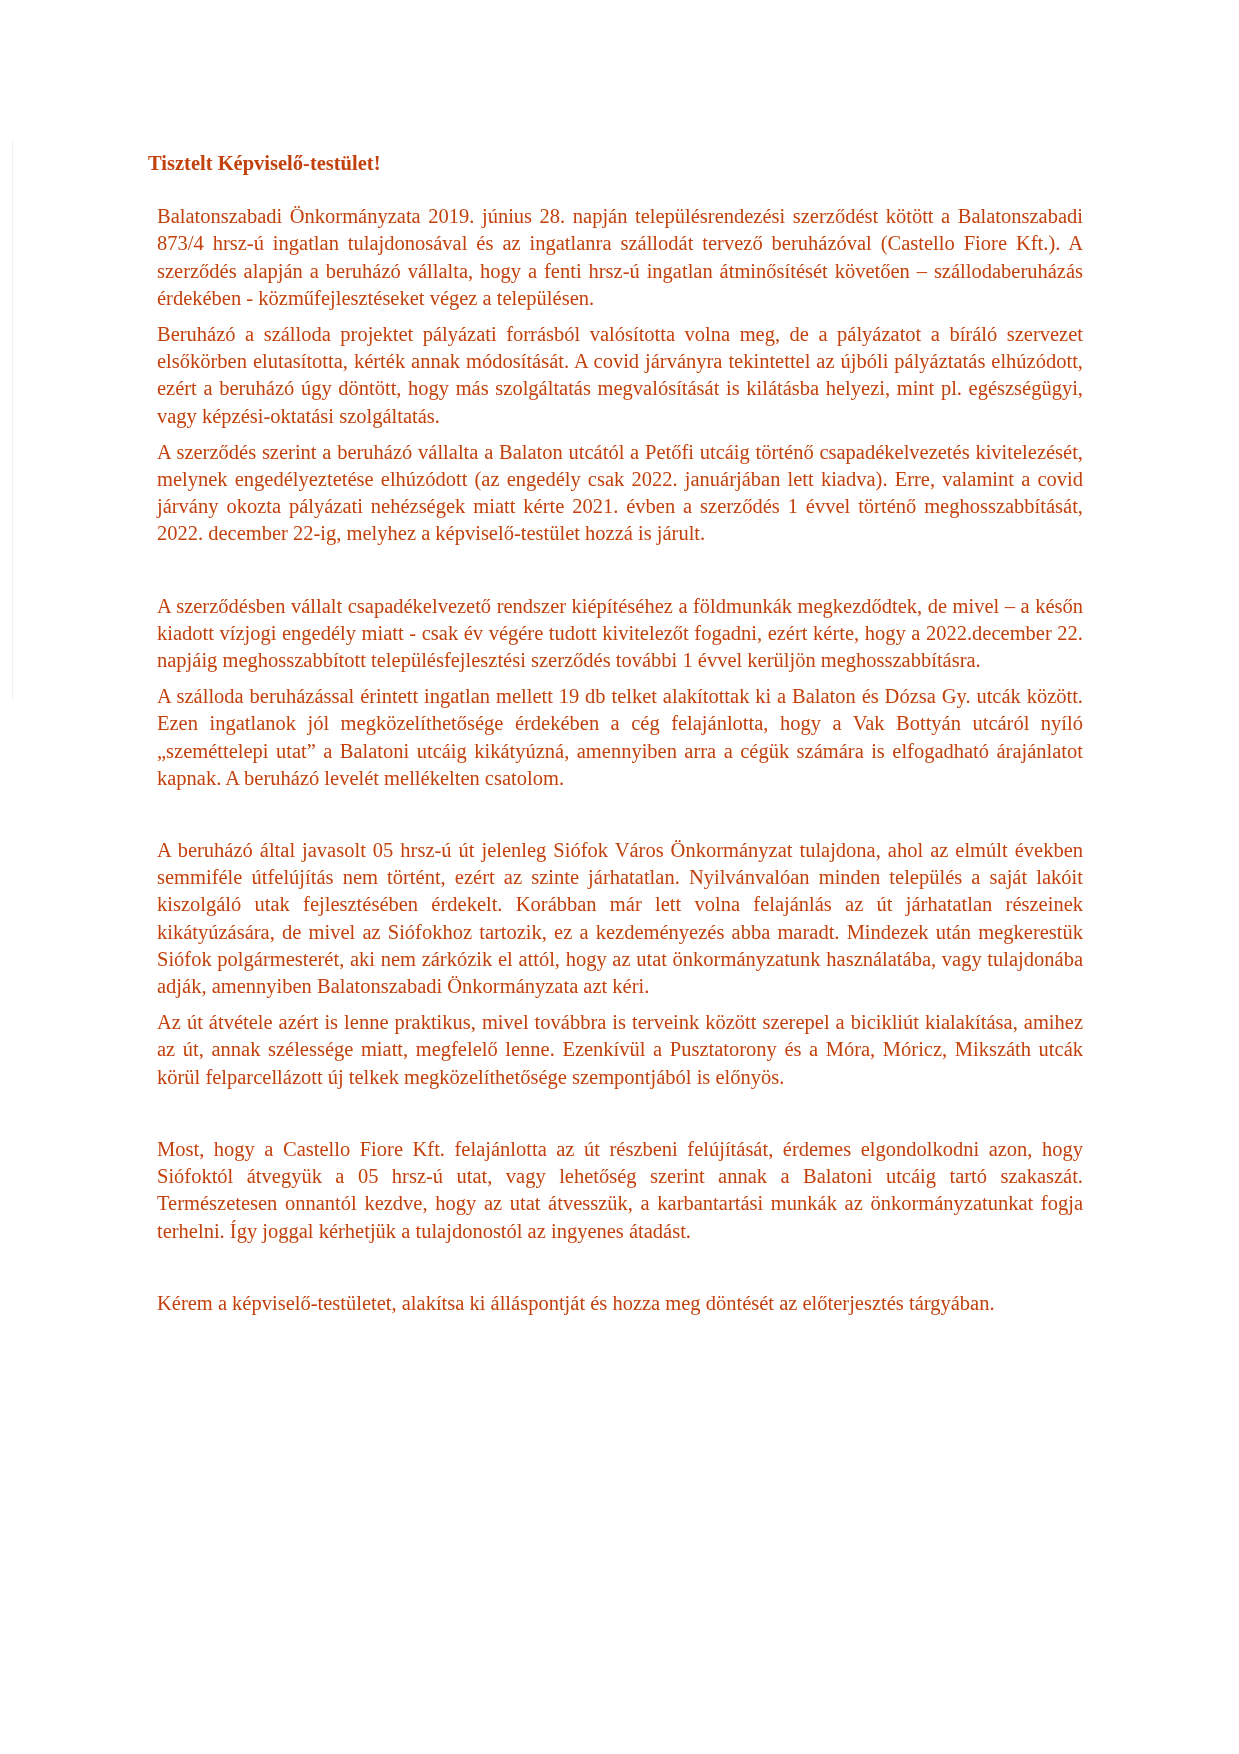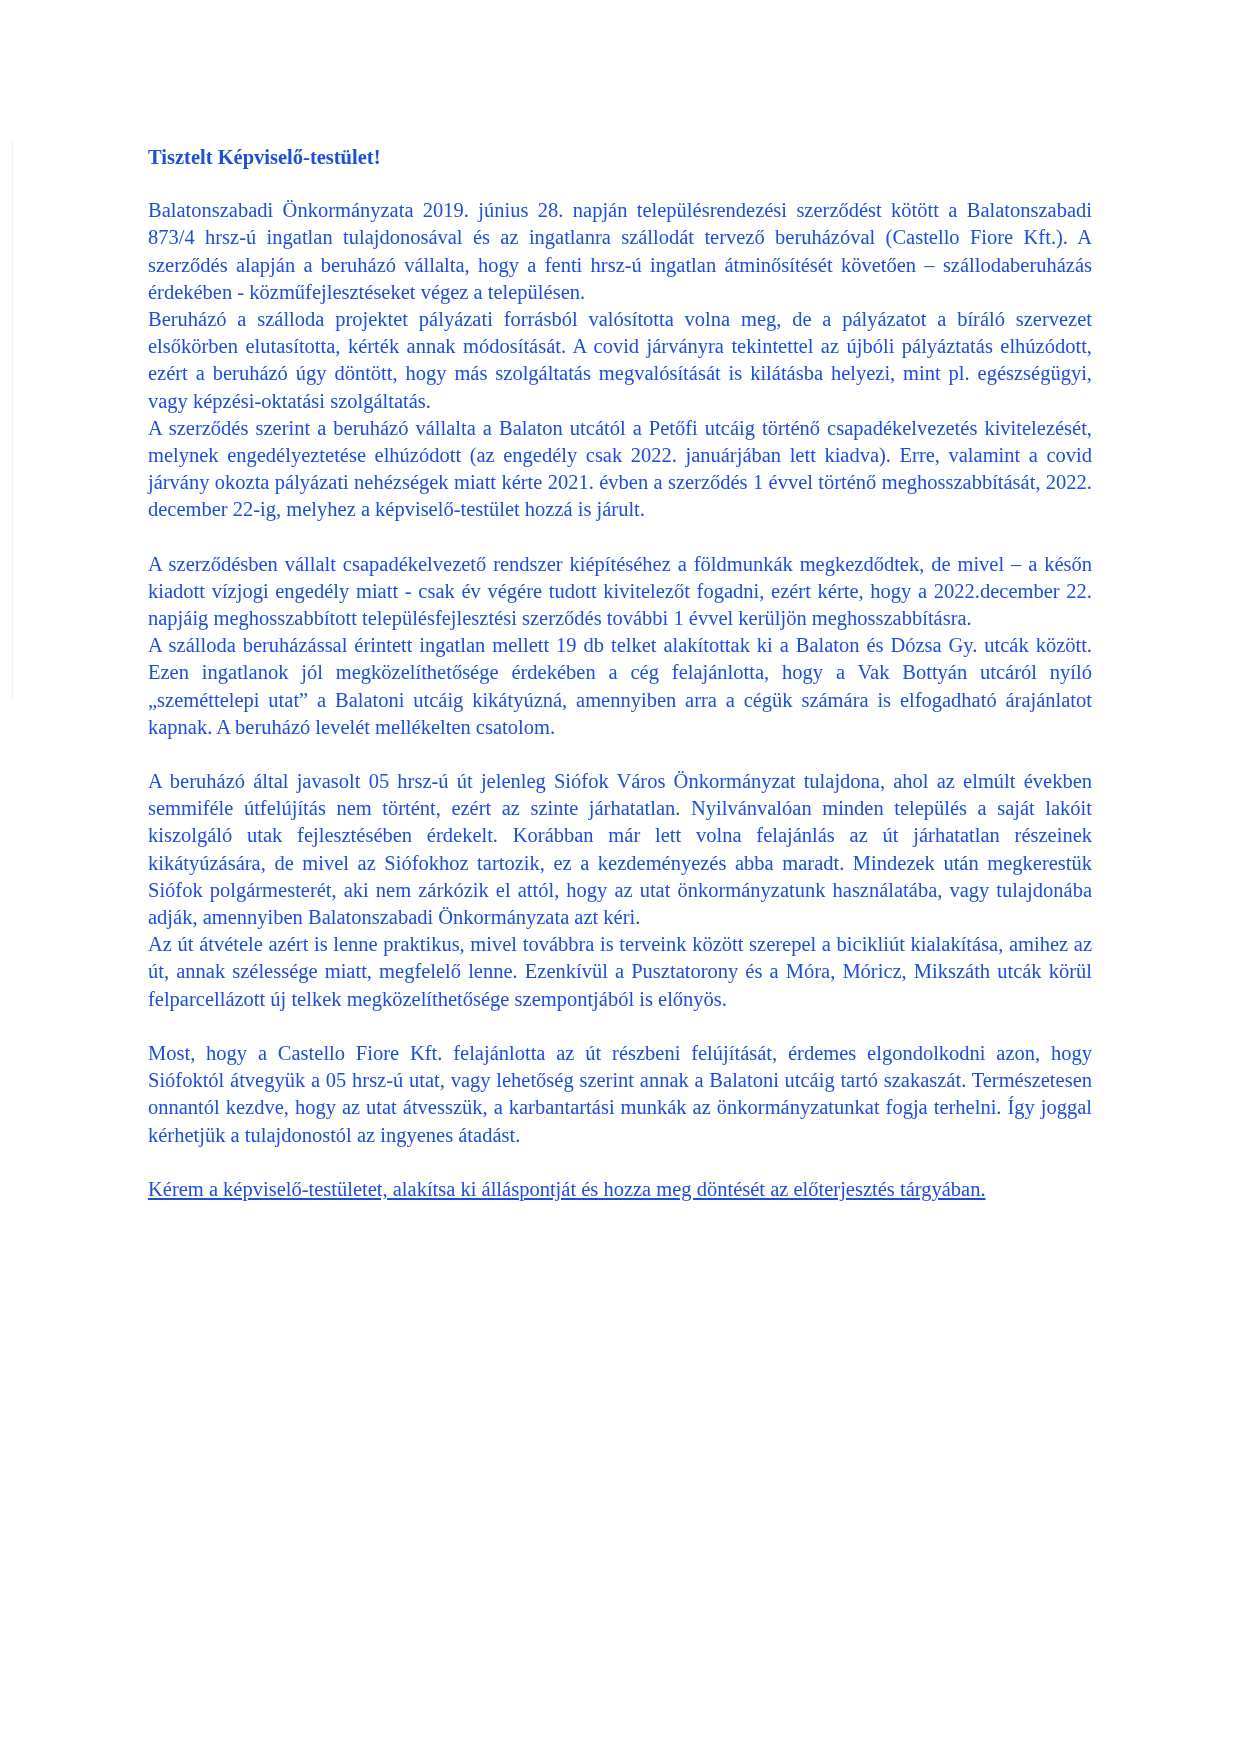--- a/index.html
+++ b/index.html
@@ -9,39 +9,38 @@
   }
   body {
     width: 1239px;
     height: 1754px;
     position: relative;
     overflow: hidden;
   }
   .page {
     position: absolute;
     left: 148px;
-    top: 144px;
+    top: 150px;
     width: 944px;
     font-family: "Liberation Serif", "DejaVu Serif", serif;
-    color: #1d4ed8;
+    color: #c2410c;
     font-size: 20.5px;
     line-height: 27.2px;
   }
   .heading {
     font-weight: bold;
     font-size: 20.5px;
     margin: 0 0 26px 0;
   }
   .para {
-    margin: 0;
+    margin: 9px;
     text-align: justify;
   }
   .para.last-line-left {
     text-align-last: left;
-    text-decoration: underline;
   }
   .gap {
     height: 27px;
   }
   .scan-edge {
     position: absolute;
     left: 12px;
     top: 140px;
     width: 1px;
     height: 560px;

